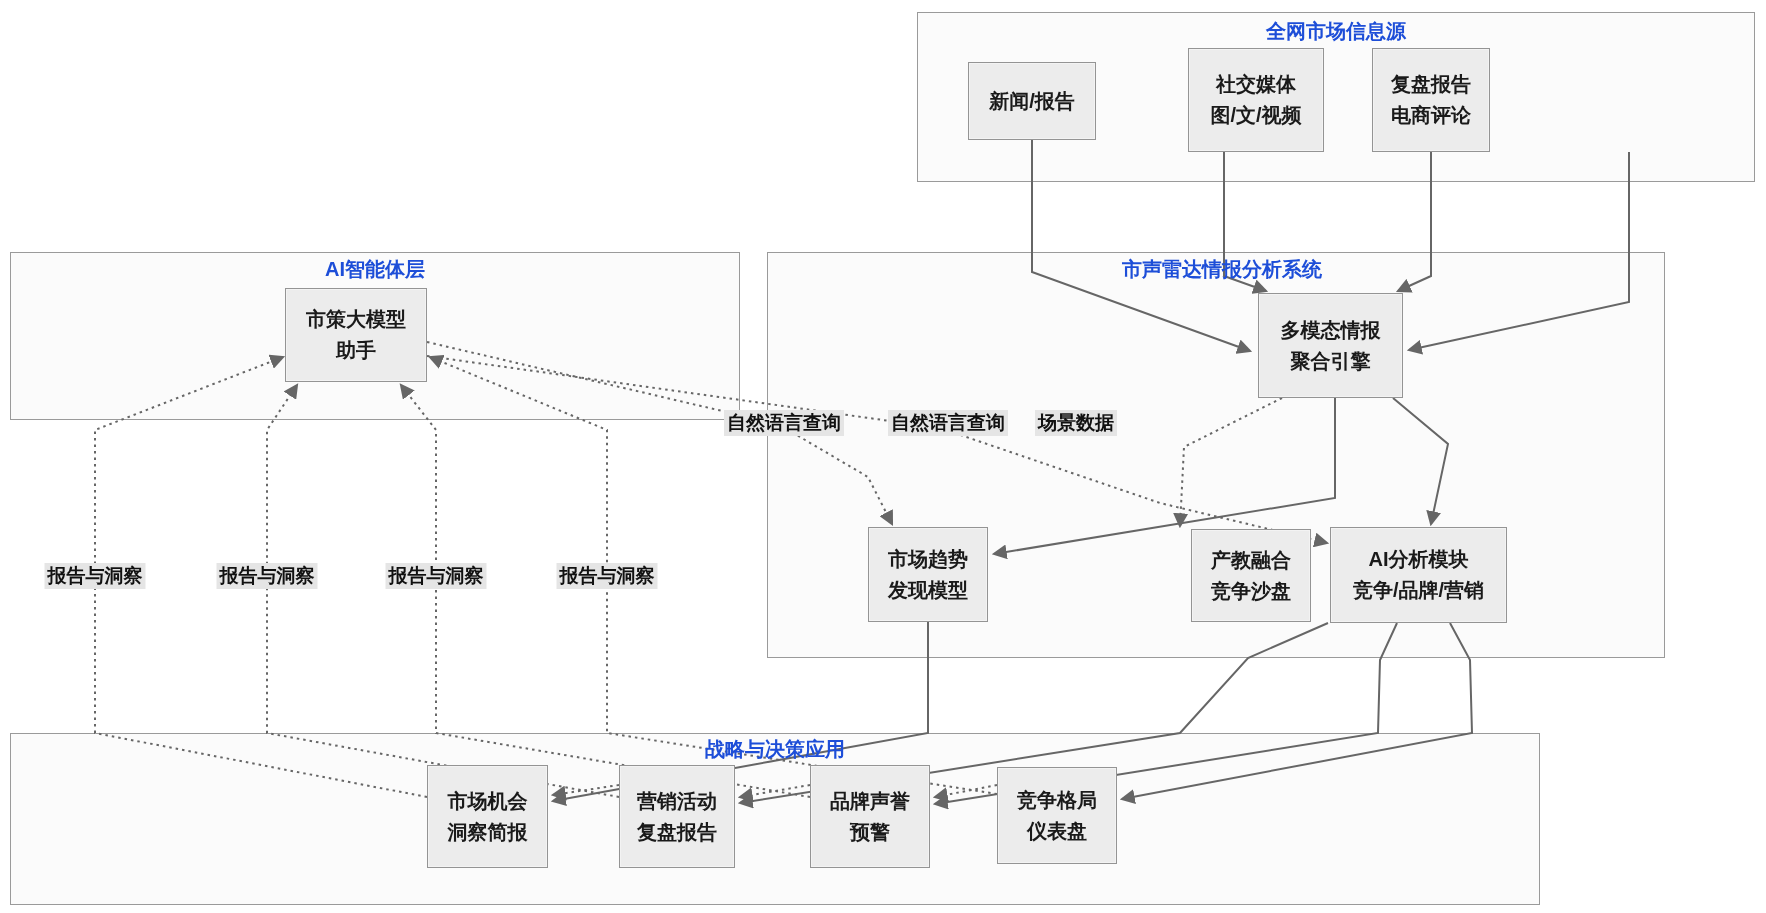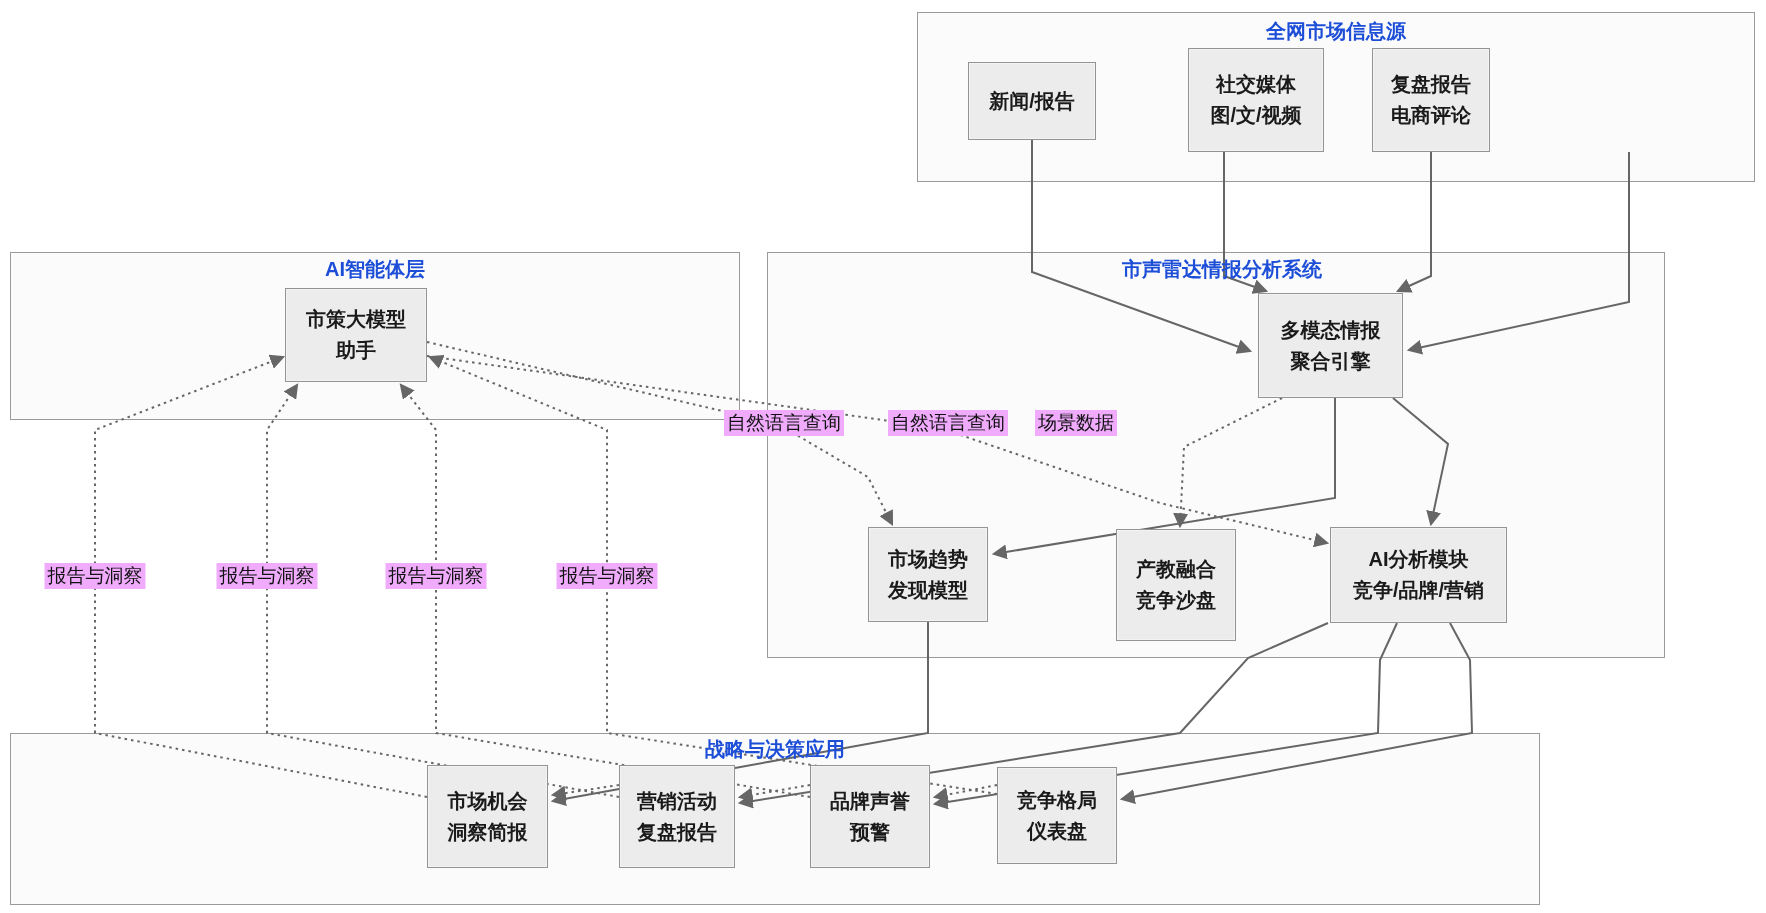--- a/index.html
+++ b/index.html
@@ -17,21 +17,21 @@
   }
   .node{
     position:absolute;box-sizing:border-box;z-index:5;
     background:var(--node-fill,#ececec);border:1.6px solid var(--node-border,#949494);
     display:flex;flex-direction:column;align-items:center;justify-content:center;
     font-size:20px;font-weight:600;line-height:1.55;text-align:center;
     box-shadow:0 0 0 1px rgba(255,255,255,0.4) inset;
   }
   .edge-label{
     position:absolute;transform:translate(-50%,-50%);white-space:nowrap;z-index:6;
-    font-size:19px;font-weight:400;color:#111;background:#f0abfc;padding:0 3px;
+    font-size:19px;font-weight:700;color:#111;background:#e5e5e5;padding:0 3px;
   }
   svg#edges{position:absolute;left:0;top:0;z-index:3;}
   .e-solid{fill:none;stroke:var(--line-color,#666);stroke-width:2;}
   .e-dot{fill:none;stroke:var(--line-color,#666);stroke-width:2;stroke-dasharray:2.5 4;}
 </style>
 </head>
 <body>
 
 <div id="canvas">
 
@@ -101,21 +101,21 @@
   </div>
 
   <div class="node" style="left:1258px;top:293px;width:145px;height:105px">
     <span>多模态情报</span>
     <span>聚合引擎</span>
   </div>
   <div class="node" style="left:868px;top:527px;width:120px;height:95px">
     <span>市场趋势</span>
     <span>发现模型</span>
   </div>
-  <div class="node" style="left:1116px;top:529px;width:120px;height:112px">
+  <div class="node" style="left:1191px;top:529px;width:120px;height:93px">
     <span>产教融合</span>
     <span>竞争沙盘</span>
   </div>
   <div class="node" style="left:1330px;top:527px;width:177px;height:96px">
     <span>AI分析模块</span>
     <span>竞争/品牌/营销</span>
   </div>
 
   <div class="node" style="left:427px;top:765px;width:121px;height:103px">
     <span>市场机会</span>

